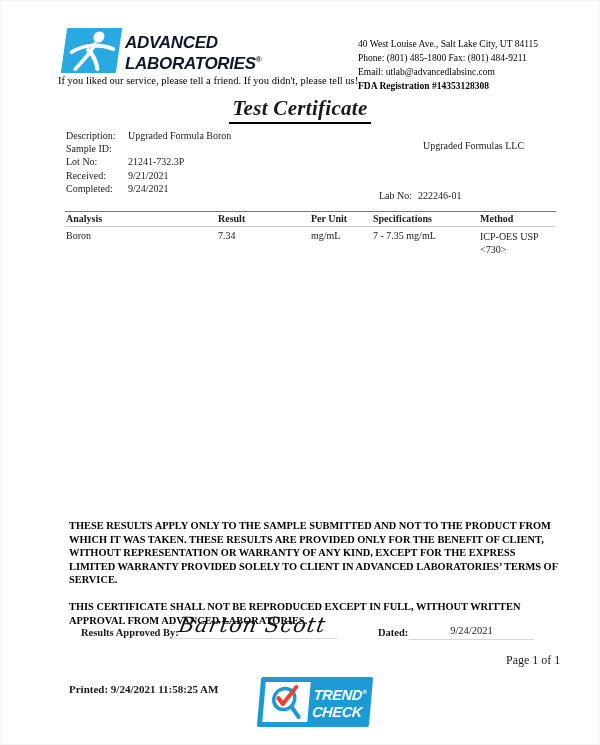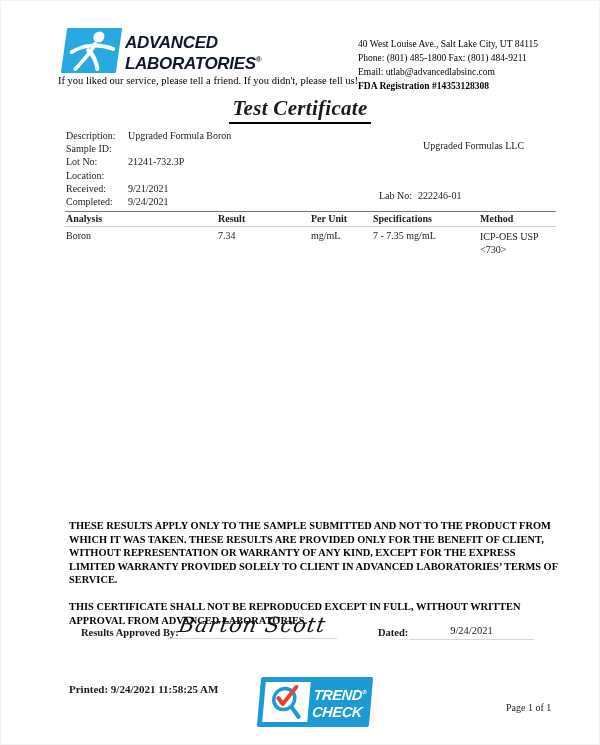--- a/index.html
+++ b/index.html
@@ -76,21 +76,21 @@
     transform:skewX(-10deg); display:inline-block; white-space:nowrap;
     letter-spacing:1px; color:#111;
   }
   .signer-title { margin-top:3px; font-size:11.5px; }
   .dated-label { position:absolute; left:377px; top:626px; font-size:10.5px; font-weight:bold; }
   .date-area { position:absolute; left:408px; top:624px; width:125px; text-align:center; }
   .date-value { font-size:10.5px; border-bottom:1px solid #d7d7d7; padding-bottom:3px; }
 
   
   .printed { position:absolute; left:68px; top:682px; font-size:11px; font-weight:bold; }
-  .page-number { position:absolute; left:505px; top:701px; font-size:10px; }
+  .page-number { position:absolute; left:505px; top:652px; font-size:12px; }
 
   .trendcheck {
     position:absolute; left:258px; top:676px; width:112px; height:50px;
     background:#1B9AD6; transform:skewX(-5deg); border-radius:2px;
   }
   .tc-inner {
     position:absolute; left:5px; top:5px; width:45px; height:40px; background:#ffffff;
   }
   .tc-inner svg { width:100%; height:100%; }
   .tc-text {
@@ -135,24 +135,20 @@
       <span class="info-label">Description:</span>
       <span class="info-value">Upgraded Formula Boron</span>
     </div>
     <div class="info-row">
       <span class="info-label">Sample ID:</span>
       <span class="info-value"></span>
     </div>
     <div class="info-row">
       <span class="info-label">Lot No:</span>
       <span class="info-value">21241-732.3P</span>
-    </div>
-    <div class="info-row">
-      <span class="info-label">Location:</span>
-      <span class="info-value"></span>
     </div>
     <div class="info-row">
       <span class="info-label">Received:</span>
       <span class="info-value">9/21/2021</span>
     </div>
     <div class="info-row">
       <span class="info-label">Completed:</span>
       <span class="info-value">9/24/2021</span>
     </div>
   </div>

